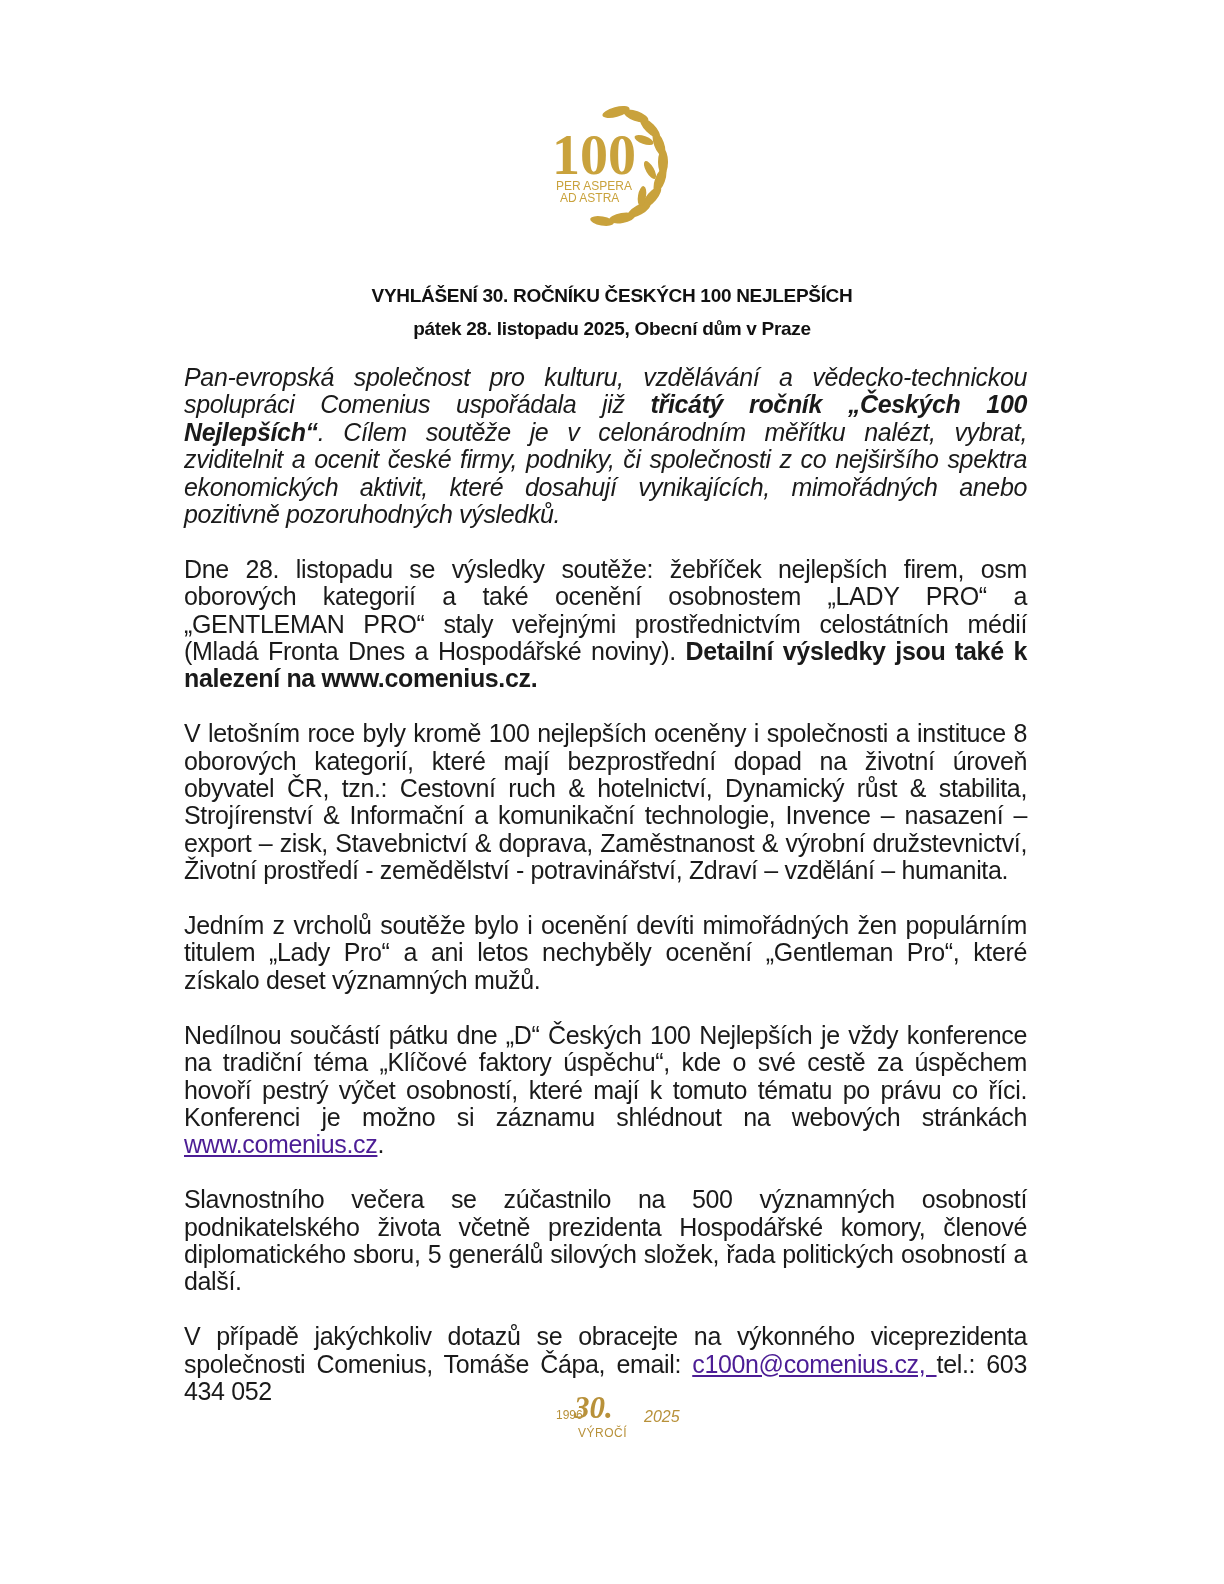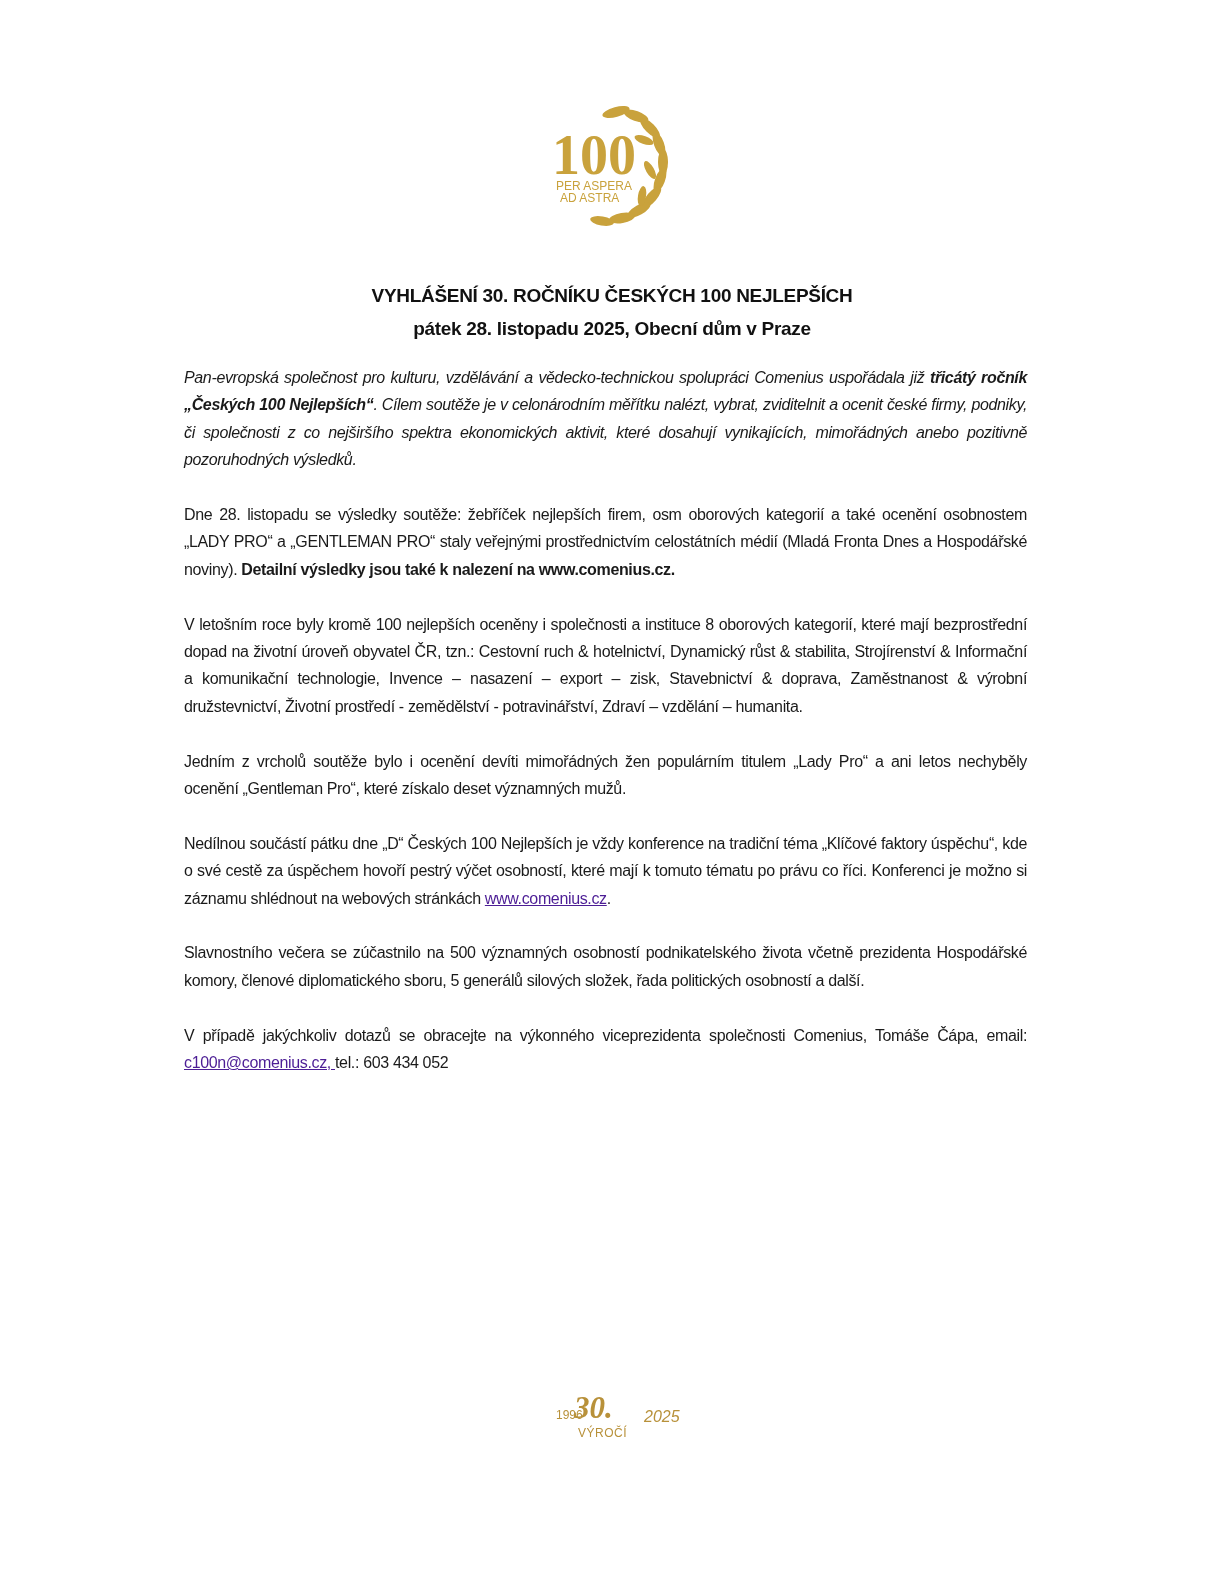--- a/index.html
+++ b/index.html
@@ -8,21 +8,21 @@
 
     .logo-top { position: absolute; left: 546px; top: 100px; width: 128px; height: 130px; }
     .logo-top svg { width: 128px; height: 130px; display: block; }
 
     .title { position: absolute; left: 180px; width: 864px; top: 264px; text-align: center;
       font-family: "Liberation Sans Narrow", "Liberation Sans", sans-serif; font-weight: bold;
       font-size: 19px; line-height: 33px; color: #111; letter-spacing: -0.3px; margin-top: 15px; }
     .title div { white-space: nowrap; }
 
     .body-text { position: absolute; left: 184px; width: 843px; top: 364px;
-      font-family: "Liberation Sans", sans-serif; font-size: 16px; line-height: 27.4px;
+      font-family: "Liberation Sans", sans-serif; font-size: 25px; line-height: 27.4px;
       color: #1a1a1a; letter-spacing: -0.35px; }
     .body-text p { margin: 0 0 27.4px 0; text-align: justify; }
     .italic { font-style: italic; }
     .b { font-weight: bold; }
     a.link { color: #4c1d95; text-decoration: underline; }
 
     .logo-bottom { position: absolute; left: 536px; top: 1388px; width: 150px; height: 56px;
       font-family: "Liberation Sans", sans-serif; color: #b8913a; }
     .logo-bottom .y1 { position: absolute; left: 20px; top: 20px; font-size: 12px; }
     .logo-bottom .y2 { position: absolute; left: 108px; top: 20px; font-size: 16px; font-style: italic; }

